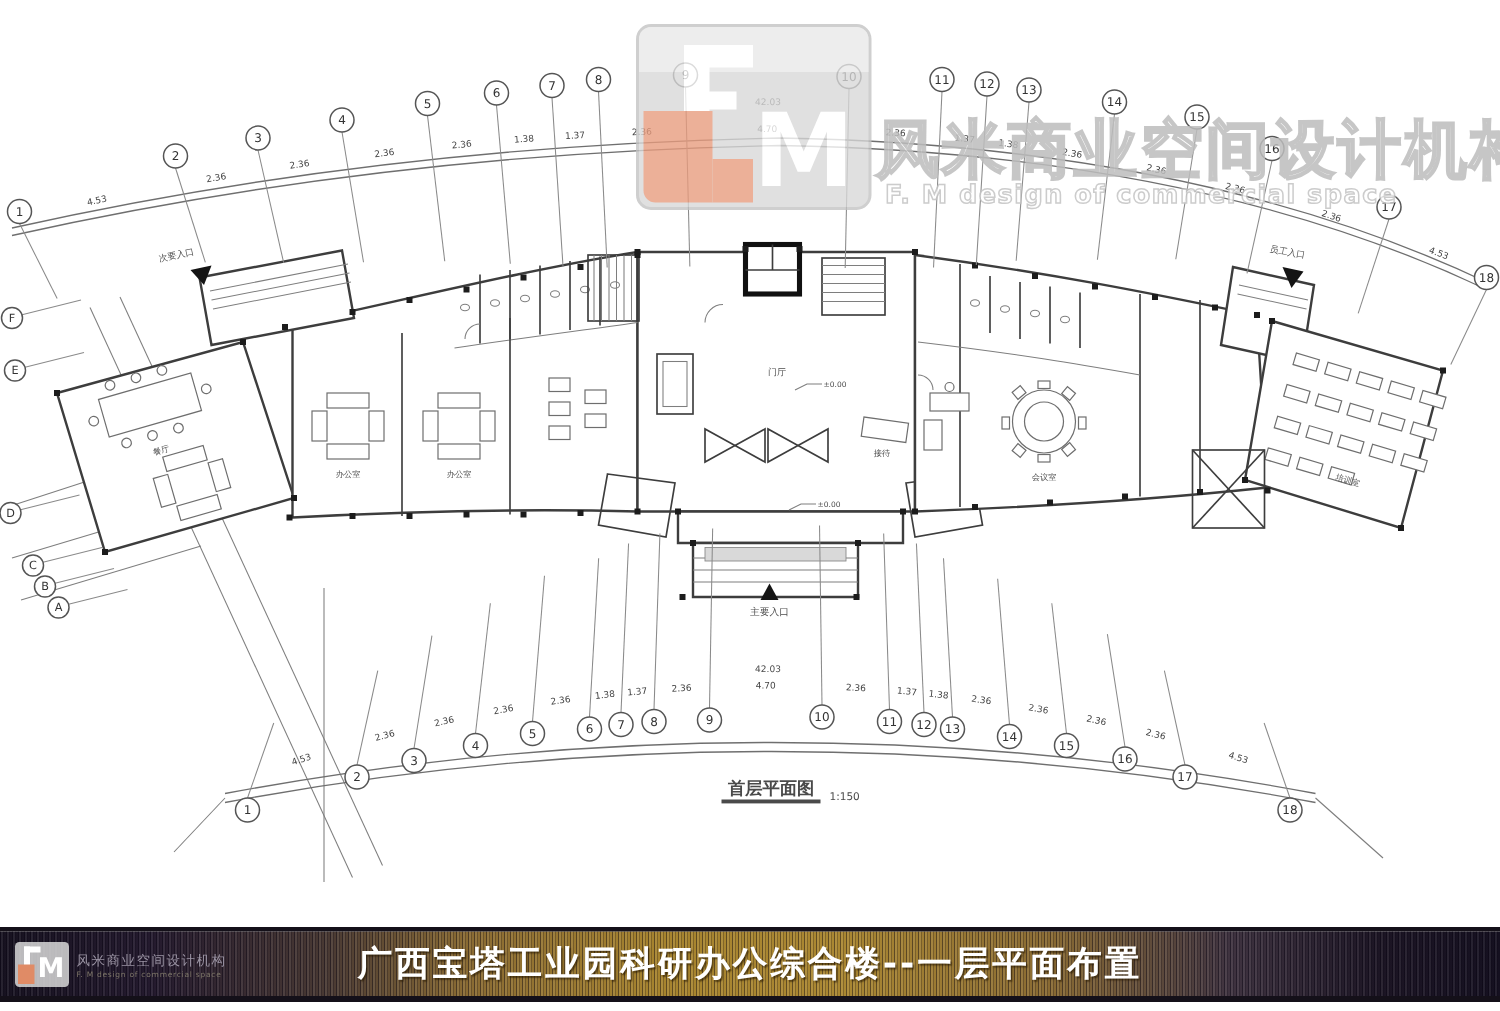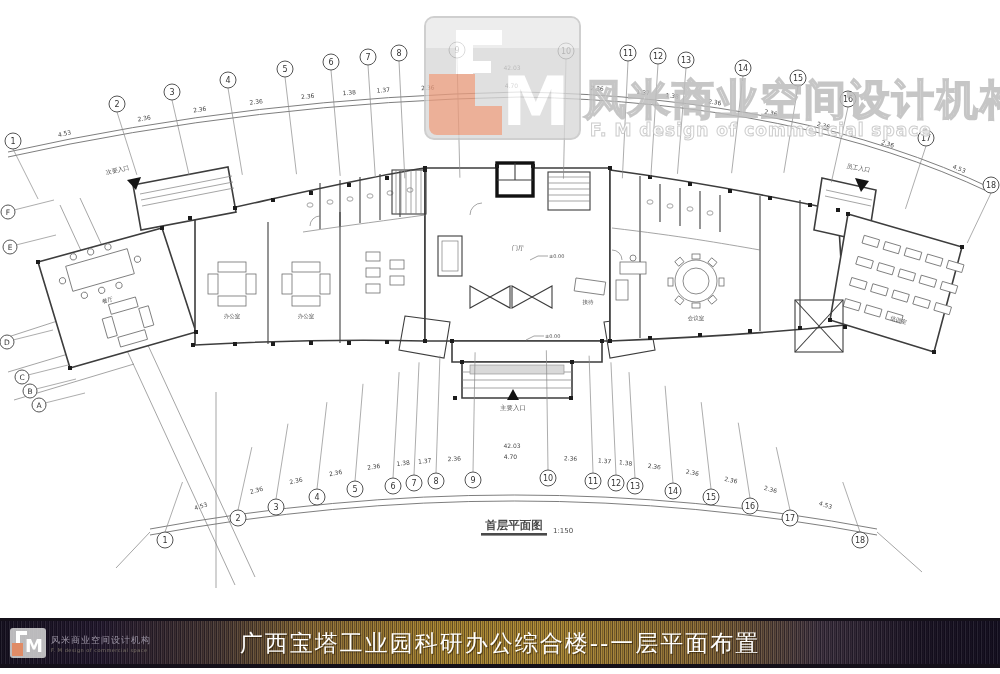--- a/index.html
+++ b/index.html
@@ -31,21 +31,21 @@
            color:rgba(255,255,255,.92);-webkit-text-stroke:1.6px #bdbdbd;white-space:nowrap;}
   .logo-en{position:absolute;left:166px;top:106px;font-size:17px;font-weight:bold;letter-spacing:1px;
            color:rgba(255,255,255,.95);-webkit-text-stroke:1px #c4c4c4;white-space:nowrap;}
   
   .footer{position:absolute;left:0;top:618px;width:1000px;height:50px;
     background:linear-gradient(90deg,#171220 0%,#241a2e 10%,#4a3a33 22%,#8a6b33 31%,#a7842e 44%,#ab8832 56%,#8a6b33 70%,#3f3340 82%,#1c1524 92%,#151020 100%);
     border-top:3px solid #141019;border-bottom:4px solid #141019;box-sizing:border-box;}
   .footer .stripes{position:absolute;inset:0;z-index:1;pointer-events:none;
     background:repeating-linear-gradient(90deg,rgba(8,4,18,.45) 0 1px,rgba(255,255,255,.07) 1px 2px,rgba(8,4,18,.25) 2px 3px,rgba(255,255,255,0) 3px 4px);}
   .footer-title{position:relative;z-index:2;text-align:center;line-height:44px;color:#ffffff;
-    font-size:23px;font-weight:normal;letter-spacing:2px;text-shadow:1px 1px 1px rgba(40,25,0,.6);}
+    font-size:23px;font-weight:bold;letter-spacing:2px;text-shadow:1px 1px 1px rgba(40,25,0,.6);}
   .footer-logo{position:absolute;left:10px;top:7px;z-index:2;display:flex;align-items:center;gap:5px;}
   .mini-mark{position:relative;width:36px;height:30px;background:rgba(216,216,216,.85);border-radius:3px;}
   .mini-mark .mf{position:absolute;left:6px;top:3px;width:4px;height:16px;background:#fff;}
   .mini-mark .mfa{position:absolute;left:6px;top:3px;width:11px;height:4px;background:#fff;}
   .mini-mark .msal{position:absolute;left:2px;top:15px;width:11px;height:13px;background:#e08b66;}
   .mini-mark .mm{position:absolute;left:15px;top:9px;font-size:18px;line-height:1;font-weight:bold;color:#fff;}
   .mini-text .cn{font-size:9px;color:#9a93a3;letter-spacing:1px;}
   .mini-text .en{font-size:5px;color:#7d7668;letter-spacing:.5px;}
 </style>
 </head>

